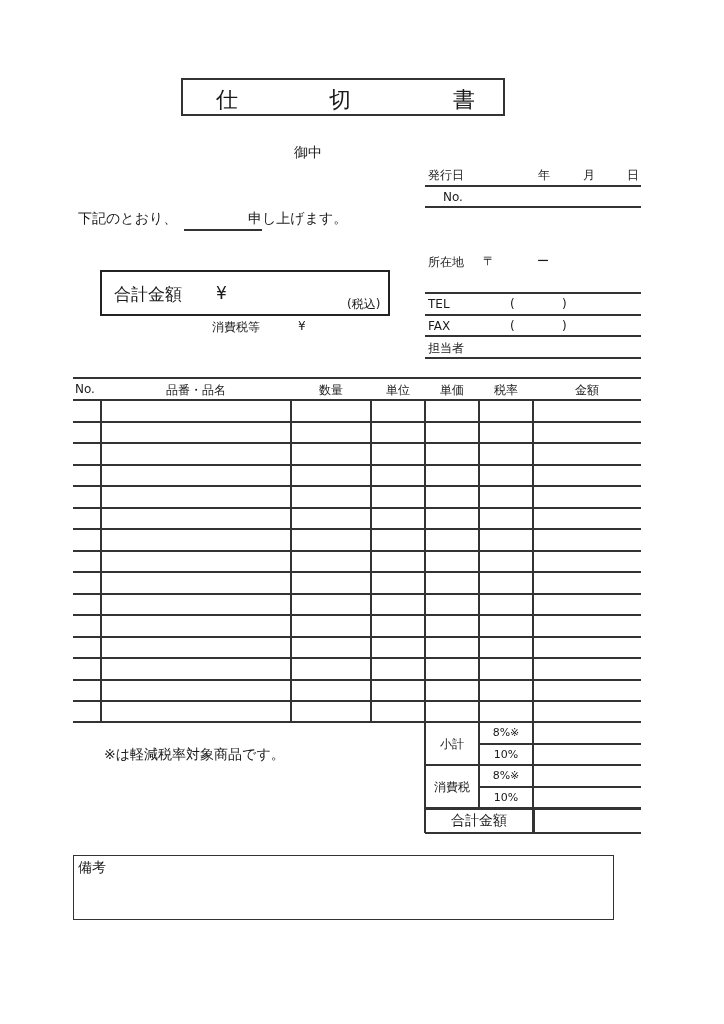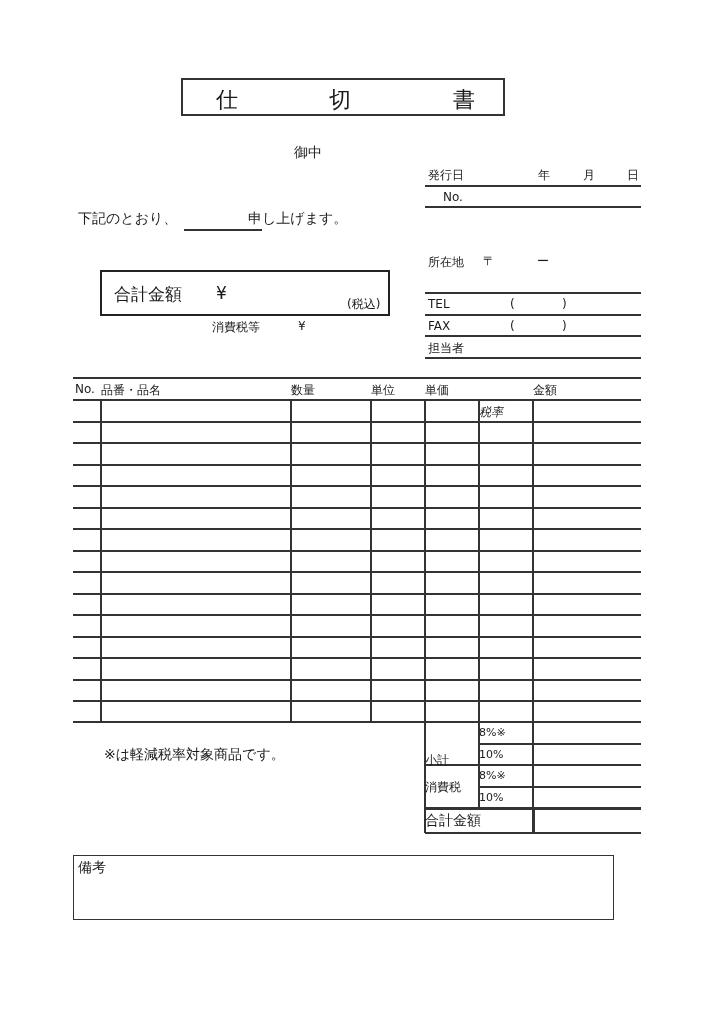--- a/index.html
+++ b/index.html
@@ -5,21 +5,21 @@
   html, body { margin: 0; padding: 0; background: #ffffff; }
   body { width: 724px; height: 1024px; position: relative; overflow: hidden;
          font-family: "DejaVu Sans", "Liberation Sans", sans-serif; color: #1a1a1a; }
   .abs { position: absolute; }
   .line { position: absolute; background: #333; }
   .title-box { left: 181px; top: 78px; width: 324px; height: 38px; border: 2px solid #333; box-sizing: border-box; }
   .title-char { position: absolute; top: 5px; font-size: 22px; }
   .t-sm { font-size: 12px; }
   .t-md { font-size: 14px; }
   .total-box { left: 100px; top: 270px; width: 290px; height: 46px; border: 2.5px solid #222; box-sizing: border-box; }
-  .cell-text { position: absolute; font-size: 12px; text-align: left; }
+  .cell-text { position: absolute; font-size: 12px; text-align: center; }
   .remarks { left: 73px; top: 855px; width: 541px; height: 65px; border: 1.5px solid #333; box-sizing: border-box; }
   .row-input { position: absolute; height: 20px; }
 </style>
 </head>
 <body>
 
 <div class="abs title-box">
   <span class="title-char" style="left:33px">仕</span>
   <span class="title-char" style="left:146px">切</span>
   <span class="title-char" style="left:270px">書</span>
@@ -63,21 +63,21 @@
 <div class="abs t-sm" style="left:298px; top:319px;">¥</div>
 
 <div class="abs" style="left:0; top:0;">
 
   <div class="line" style="left:73px; top:377px; width:568px; height:2px;"></div>
   <div class="cell-text" style="left:75px; top:382px; width:24px; text-align:left;">No.</div>
   <div class="cell-text" style="left:101px; top:382px; width:190px;">品番・品名</div>
   <div class="cell-text" style="left:291px; top:382px; width:80px;">数量</div>
   <div class="cell-text" style="left:371px; top:382px; width:54px;">単位</div>
   <div class="cell-text" style="left:425px; top:382px; width:54px;">単価</div>
-  <div class="cell-text" style="left:479px; top:404px; width:54px;font-style:italic;">税率</div>
+  <div class="cell-text" style="left:479px; top:382px; width:54px;">税率</div>
   <div class="cell-text" style="left:533px; top:382px; width:108px;">金額</div>
 
   <div class="line" style="left:73px; top:399px; width:568px; height:1.5px;"></div>
   <div class="line" style="left:73px; top:421px; width:568px; height:1.5px;"></div>
   <div class="line" style="left:73px; top:442px; width:568px; height:1.5px;"></div>
   <div class="line" style="left:73px; top:464px; width:568px; height:1.5px;"></div>
   <div class="line" style="left:73px; top:485px; width:568px; height:1.5px;"></div>
   <div class="line" style="left:73px; top:507px; width:568px; height:1.5px;"></div>
   <div class="line" style="left:73px; top:528px; width:568px; height:1.5px;"></div>
   <div class="line" style="left:73px; top:550px; width:568px; height:1.5px;"></div>
@@ -117,21 +117,21 @@
 <div class="abs t-md" style="left:104px; top:746px;">※は軽減税率対象商品です。</div>
 
 <div class="abs">
   <div class="line" style="left:479px; top:743px; width:162px; height:1.5px;"></div>
   <div class="line" style="left:425px; top:764px; width:216px; height:2px;"></div>
   <div class="line" style="left:479px; top:786px; width:162px; height:1.5px;"></div>
   <div class="line" style="left:425px; top:807px; width:216px; height:2.5px;"></div>
   <div class="line" style="left:425px; top:832px; width:216px; height:2px;"></div>
   <div class="line" style="left:532px; top:807px; width:2.5px; height:27px;"></div>
 
-  <div class="cell-text" style="left:425px; top:736px; width:54px;margin-top:16px;">小計</div>
+  <div class="cell-text" style="left:425px; top:736px; width:54px;">小計</div>
   <div class="cell-text" style="left:479px; top:726px; width:54px; font-size:11px;">8%※</div>
   <div class="cell-text" style="left:479px; top:748px; width:54px; font-size:11px;">10%</div>
   <div class="row-input" style="left:534px; top:723px; width:107px;"></div>
   <div class="row-input" style="left:534px; top:745px; width:107px;"></div>
 
   <div class="cell-text" style="left:425px; top:779px; width:54px;">消費税</div>
   <div class="cell-text" style="left:479px; top:769px; width:54px; font-size:11px;">8%※</div>
   <div class="cell-text" style="left:479px; top:791px; width:54px; font-size:11px;">10%</div>
   <div class="row-input" style="left:534px; top:766px; width:107px;"></div>
   <div class="row-input" style="left:534px; top:788px; width:107px;"></div>

